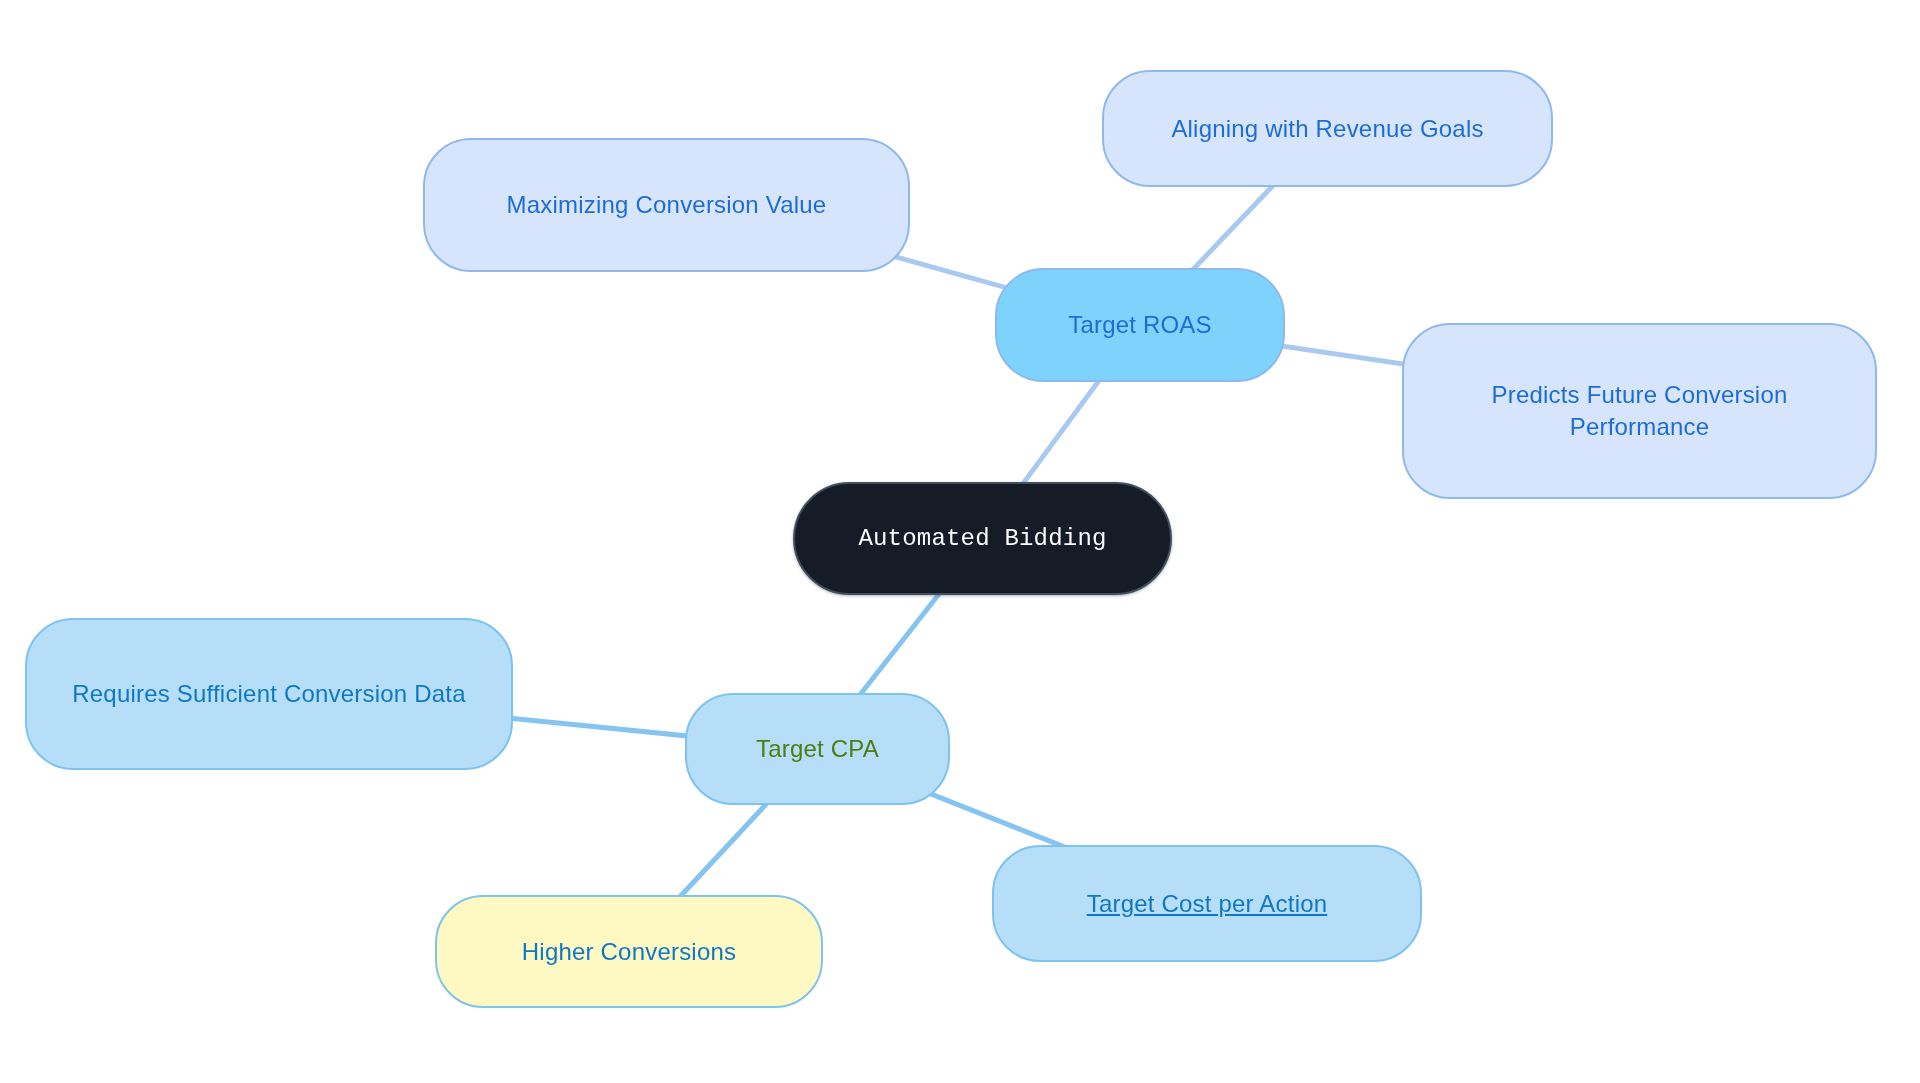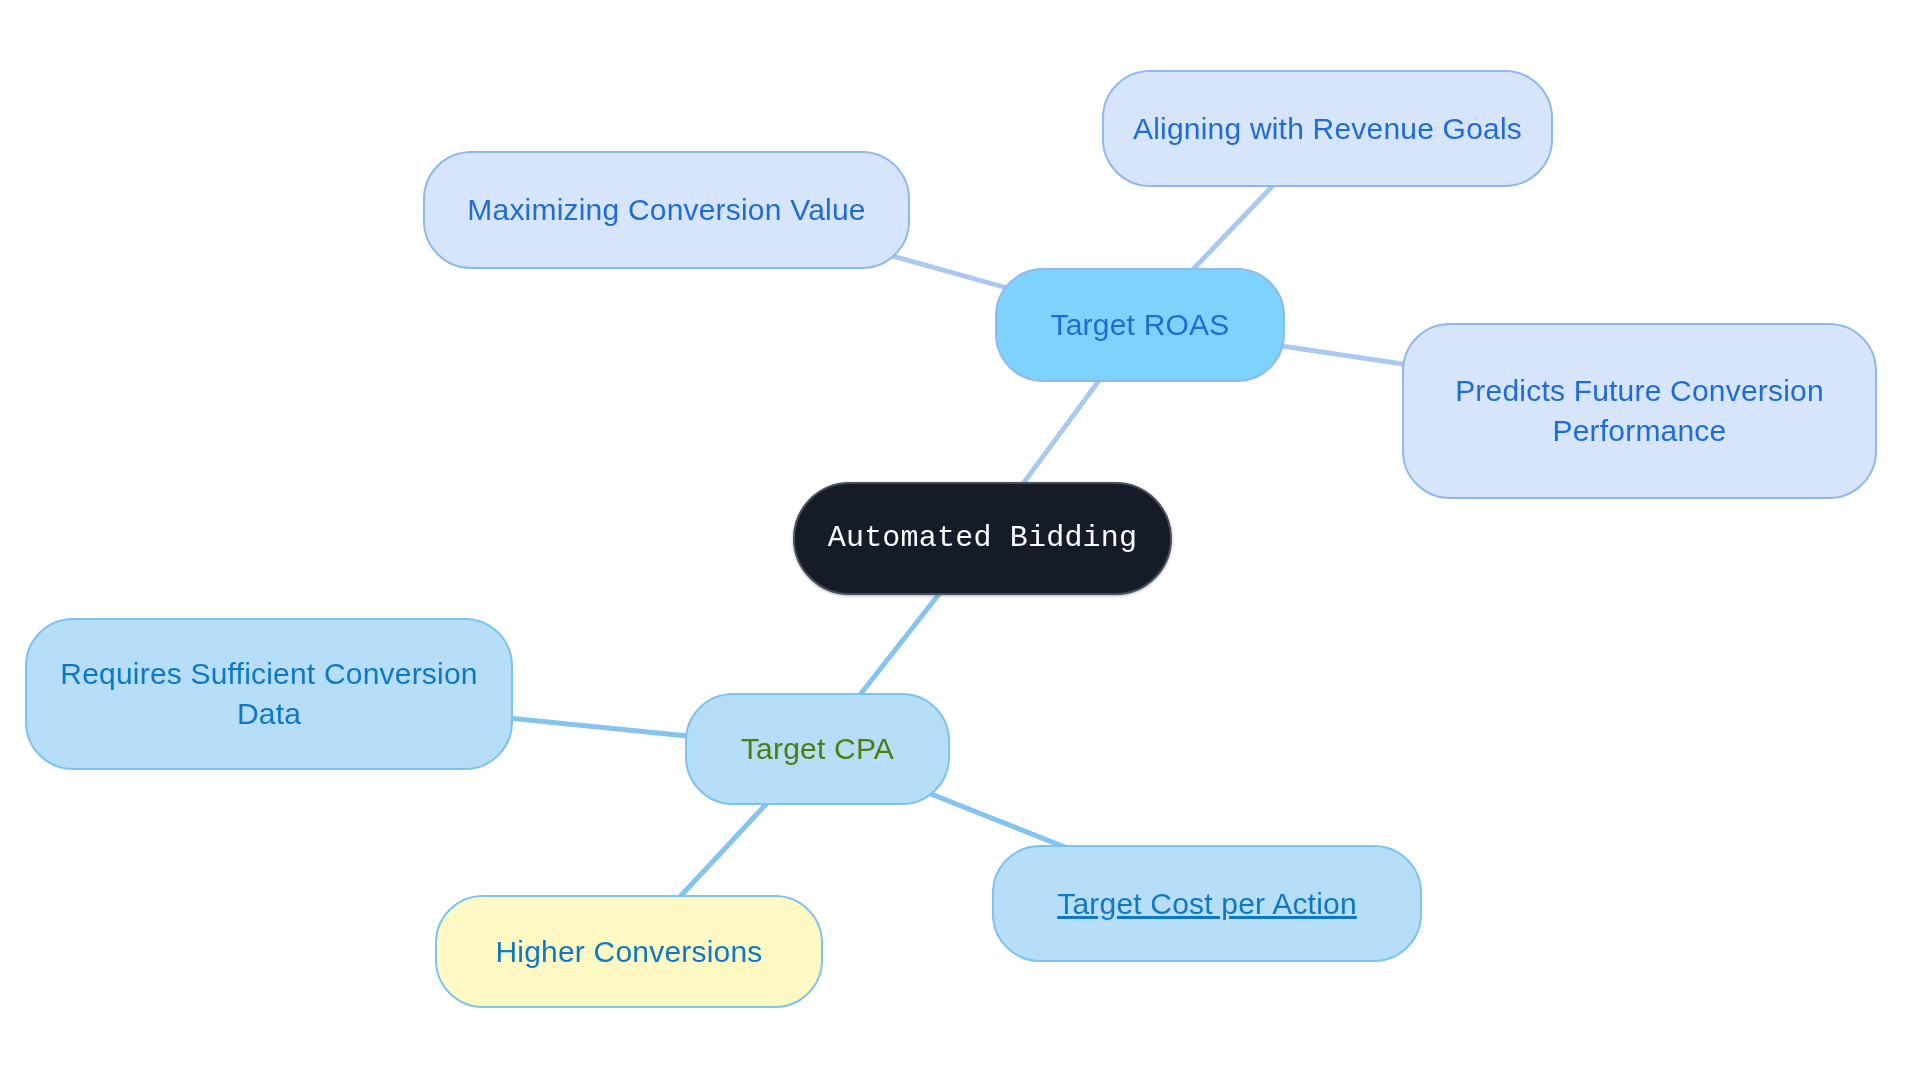--- a/index.html
+++ b/index.html
@@ -29,21 +29,21 @@
     height: 100%;
     z-index: 1;
   }
   .node {
     position: absolute;
     box-sizing: border-box;
     display: flex;
     align-items: center;
     justify-content: center;
     text-align: center;
-    font-size: 30px;
+    font-size: 24px;
     line-height: 1.32;
     letter-spacing: 0.2px;
     padding: 0 28px;
     cursor: pointer;
     user-select: none;
   }
   .node .node-label {
     display: block;
     width: 100%;
   }
@@ -66,21 +66,21 @@
       <line x1="817.5" y1="749" x2="629" y2="951.5" stroke="#85c4ef" stroke-width="5" stroke-linecap="round"></line>
       <line x1="817.5" y1="749" x2="1207" y2="903.5" stroke="#85c4ef" stroke-width="5" stroke-linecap="round"></line>
     </svg>
   <div class="node-layer">
       <div class="node root" style="left: 793px; top: 482px; width: 379px; height: 113px; border-radius: 56.5px; background: rgb(21, 28, 39); border: 2px solid rgb(69, 78, 92); color: rgb(250, 251, 253);">
         <span class="node-label">Automated Bidding</span>
       </div>
       <div class="node branch" style="left: 995px; top: 268px; width: 290px; height: 114px; border-radius: 48px; background: #7dd3fc; border: 2px solid rgb(143, 185, 237); color: rgb(31, 108, 213);">
         <span class="node-label">Target ROAS</span>
       </div>
-      <div class="node leaf" style="left: 423px; top: 151px; width: 487px; height: 118px; border-radius: 48px; background: rgb(214, 229, 251); border: 2px solid rgb(143, 185, 237); color: rgb(31, 108, 213);">
+      <div class="node leaf" style="left: 423px; top: 138px; width: 487px; height: 134px; border-radius: 48px; background: rgb(214, 229, 251); border: 2px solid rgb(143, 185, 237); color: rgb(31, 108, 213);">
         <span class="node-label">Maximizing Conversion Value</span>
       </div>
       <div class="node leaf" style="left: 1102px; top: 70px; width: 451px; height: 117px; border-radius: 48px; background: rgb(214, 229, 251); border: 2px solid rgb(143, 185, 237); color: rgb(31, 108, 213);">
         <span class="node-label">Aligning with Revenue Goals</span>
       </div>
       <div class="node leaf" style="left: 1402px; top: 323px; width: 475px; height: 176px; border-radius: 48px; background: rgb(214, 229, 251); border: 2px solid rgb(143, 185, 237); color: rgb(31, 108, 213);">
         <span class="node-label">Predicts Future Conversion Performance</span>
       </div>
       <div class="node branch" style="left: 685px; top: 693px; width: 265px; height: 112px; border-radius: 48px; background: rgb(182, 222, 249); border: 2px solid rgb(126, 194, 238); color: #4d7c0f;">
         <span class="node-label">Target CPA</span>

